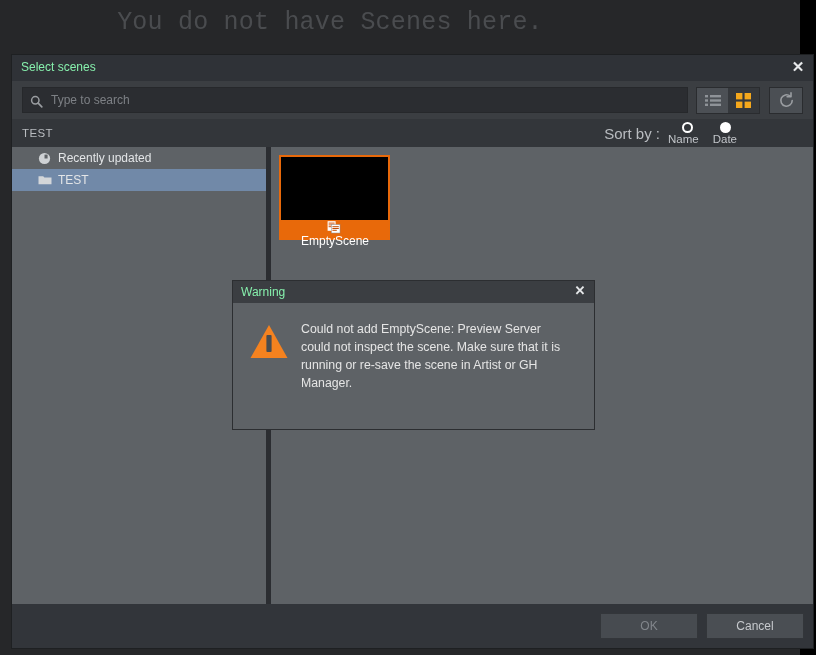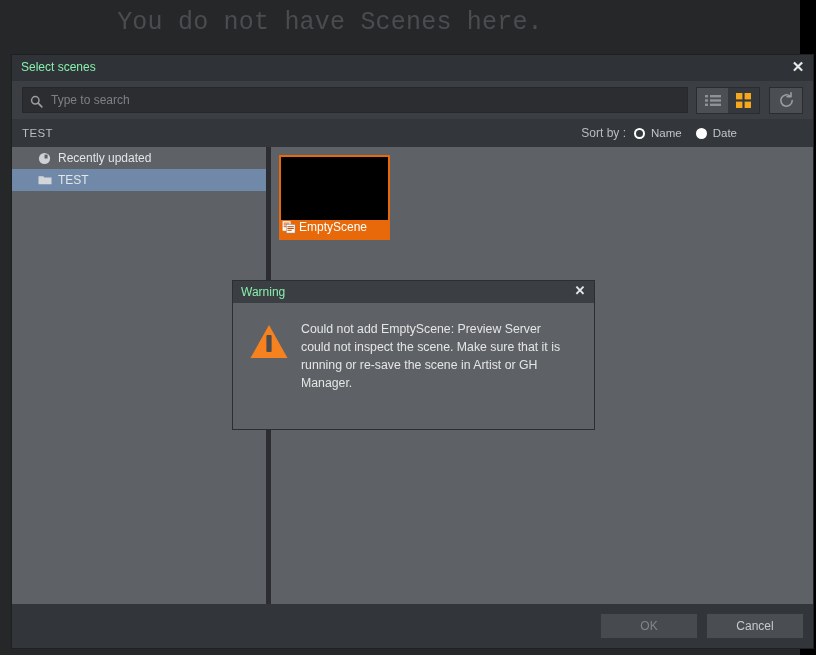--- a/index.html
+++ b/index.html
@@ -164,29 +164,30 @@
   #sort-controls {
     position: absolute;
     right: 62px;
     top: 0;
     height: 28px;
     display: flex;
     align-items: center;
     gap: 0px;
   }
   #sort-by-label {
-    font-size: 12px;
+    font-size: 15px;
     color: #b9bcc0;
     margin-right: 8px;
   }
   .radio-option {
     display: flex;
     align-items: flex-end;
     margin-right: 14px;
     cursor: pointer;
+    flex-direction: column;
   }
   .radio-mark {
     width: 11px; height: 11px;
     border-radius: 50%;
     margin-right: 6px;
     box-sizing: border-box;
   }
   .radio-mark.selected {
     border: 2px solid #ffffff;
     background: #33363a;
@@ -256,21 +257,23 @@
     position: relative;
   }
   .scene-thumb {
     width: 107px;
     height: 63px;
     background: #000000;
   }
   .scene-caption {
     height: 18px;
     display: flex;
+    align-items: center;
     padding-left: 1px;
+    flex-direction: column;
   }
   .scene-caption-icon {
     width: 14px; height: 14px;
     margin-right: 3px;
     flex: 0 0 auto;
   }
   .scene-caption-label {
     font-size: 12px;
     color: #ffffff;
     white-space: nowrap;

